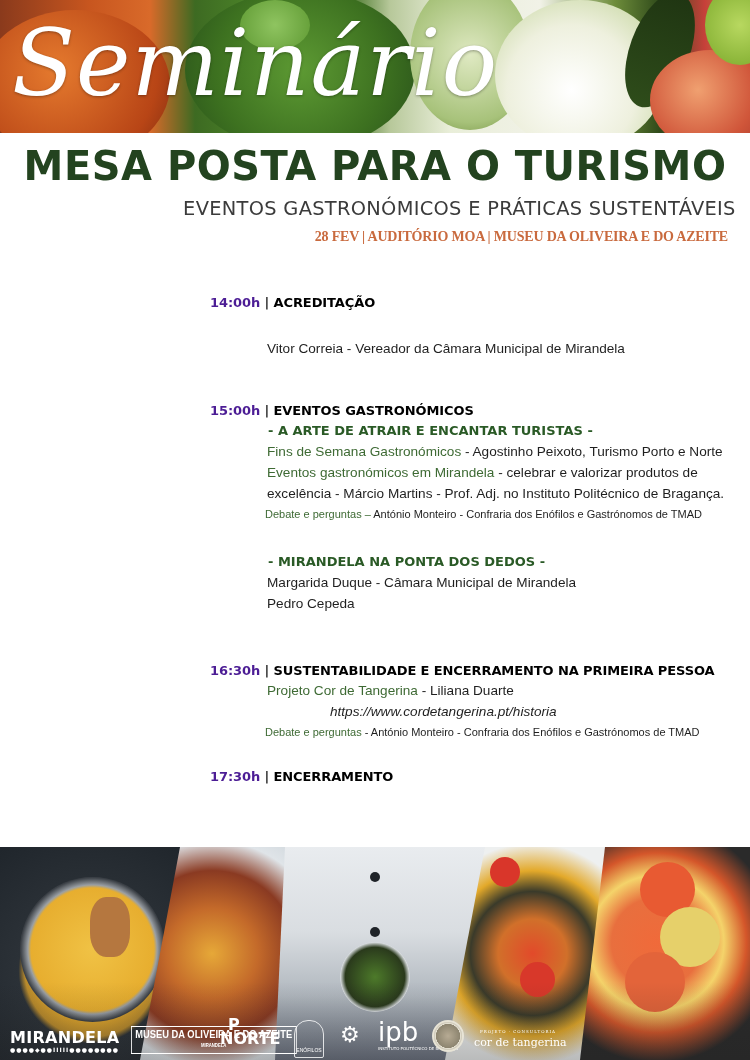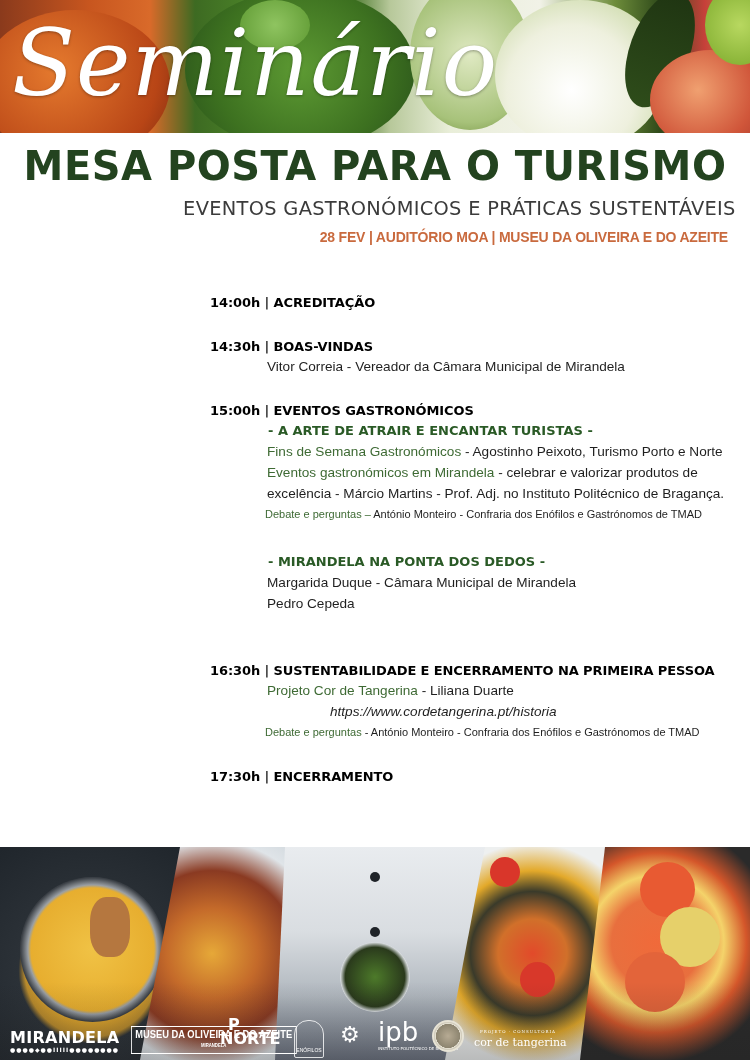--- a/index.html
+++ b/index.html
@@ -31,29 +31,29 @@
     position: absolute; left: 0; top: 140px; width: 750px; text-align: center;
     font-family: "DejaVu Sans", sans-serif; font-weight: bold; font-size: 40px; line-height: 52px;
     color: #23431f; letter-spacing: 0.5px; white-space: nowrap;
   }
   .subtitle {
     position: absolute; right: 14px; top: 196px; font-family: "DejaVu Sans", sans-serif;
     font-size: 20px; font-weight: normal; color: #3b3b3b; letter-spacing: 0.3px; white-space: nowrap;
     transform: scaleX(0.97); transform-origin: right center;
   }
   .dateline {
-    position: absolute; right: 22px; top: 229px; font-family: Liberation Sans, sans-serif;
+    position: absolute; right: 22px; top: 229px; font-family: Liberation Serif, serif;
     font-size: 14px; font-weight: bold; color: #c96a3e; white-space: nowrap; letter-spacing: -0.2px;
   }
 
   
   .program { position: absolute; left: 210px; top: 0; width: 540px; }
   .slot { position: absolute; left: 0; width: 540px; }
   .slot-head { font-family: "DejaVu Sans", sans-serif; font-size: 13px; font-weight: bold; line-height: 18px; white-space: nowrap; letter-spacing: -0.1px; }
-  .time { color: #000000; }
+  .time { color: #4c1d95; }
   .sep { color: #2b2b2b; }
   .topic { color: #000000; }
   .subtopic { margin-left: 58px; font-family: "DejaVu Sans", sans-serif; font-size: 13px; font-weight: bold; color: #2a5a26; line-height: 21px; white-space: nowrap; }
   .line { margin-left: 57px; font-family: "Liberation Sans", sans-serif; font-size: 13.6px; line-height: 21px; color: #1f1f1f; white-space: nowrap; }
   .line .hl { color: #3e6a34; }
   .line.small { font-size: 11px; margin-left: 55px; line-height: 21px; }
   .line.url { margin-left: 120px; font-style: italic; }
 
   
   .footer { position: absolute; left: 0; top: 847px; width: 750px; height: 213px; overflow: hidden; background: #333; }
@@ -111,23 +111,20 @@
 
 <div class="program">
 
   <div class="slot" style="top:294px">
     <div class="slot-head">
       <span class="time">14:00h</span><span class="sep"> | </span><span class="topic">ACREDITAÇÃO</span>
     </div>
   </div>
 
   <div class="slot" style="top:338px">
-    <div class="slot-head">
-      <span class="time">14:30h</span><span class="sep"> | </span><span class="topic">BOAS-VINDAS</span>
-    </div>
     <div class="line">Vitor Correia - Vereador da Câmara Municipal de Mirandela</div>
   </div>
 
   <div class="slot" style="top:402px">
     <div class="slot-head">
       <span class="time">15:00h</span><span class="sep"> | </span><span class="topic">EVENTOS GASTRONÓMICOS</span>
     </div>
     <div class="subtopic">- A ARTE DE ATRAIR E ENCANTAR TURISTAS -</div>
     <div class="line"><span class="hl">Fins de Semana Gastronómicos</span><span> - Agostinho Peixoto, Turismo Porto e Norte</span></div>
     <div class="line"><span class="hl">Eventos gastronómicos em Mirandela</span><span> - celebrar e valorizar produtos de</span></div>

